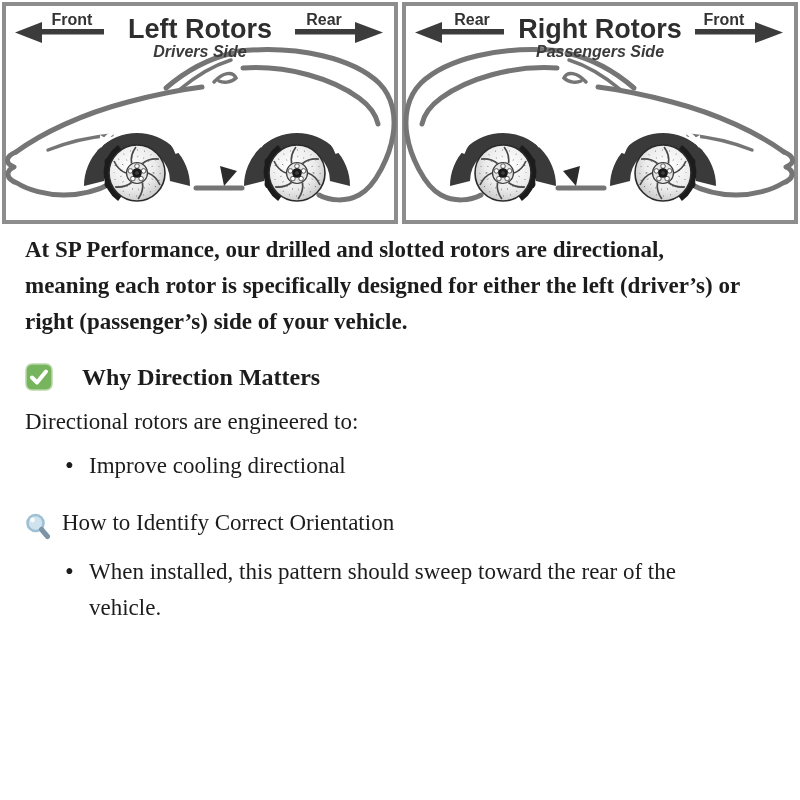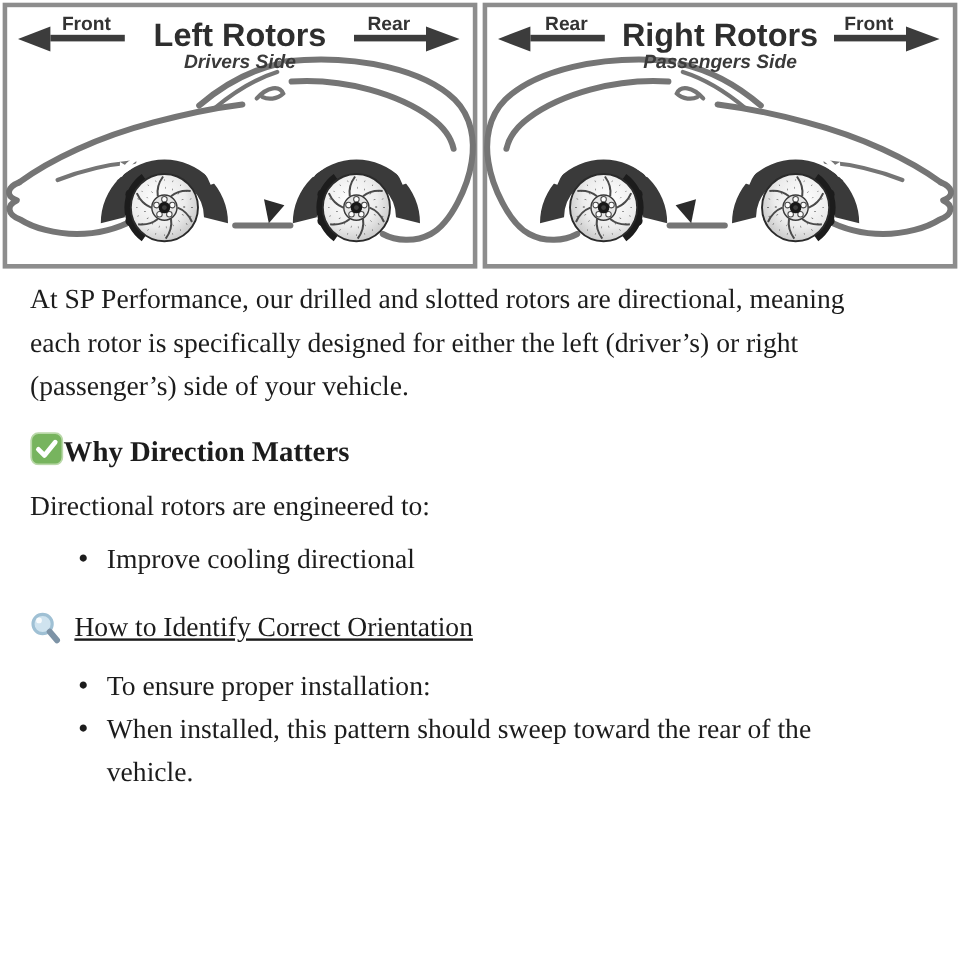--- a/index.html
+++ b/index.html
@@ -15,26 +15,26 @@
   .dir-shape{fill:#3c3c3c;}
   .carline{stroke:#757575;fill:none;stroke-width:5;stroke-linecap:round;stroke-linejoin:round;}
   .carline-thin{stroke:#757575;fill:none;stroke-width:3.5;stroke-linecap:round;}
   .rot-arc{stroke:#ffffff;stroke-width:4;fill:none;}
   .rot-head{fill:#ffffff;}
   .rot-text{font-family:"Liberation Sans",sans-serif;font-size:11px;font-weight:bold;fill:#ffffff;letter-spacing:.5px;}
 
   
   .article{padding:0 55px 6px 25px;font-size:23px;line-height:36px;}
   .article p{margin:0;}
-  .intro{margin-top:8px !important;}
+  .intro{margin-top:8px !important;font-weight:bold;}
   .lead{margin-top:10px !important;}
-  h2.sec{display:flex;align-items:flex-start;gap:0;font-size:24px;line-height:34px;
+  h2.sec{display:flex;align-items:center;gap:29px;font-size:24px;line-height:34px;
          font-weight:bold;margin:20px 0 0 0;}
-  h3.sec{display:flex;align-items:center;gap:10px;font-size:23px;line-height:34px;
-         font-weight:normal;margin:22px 0 0 0;text-decoration:underline;}
+  h3.sec{display:flex;align-items:flex-end;gap:10px;font-size:23px;line-height:34px;
+         font-weight:normal;margin:22px 0 0 0;}
   ul{list-style:none;margin:8px 0 0 0;padding:0 0 0 40px;}
   ul.ul2{margin-top:14px;}
   li{position:relative;padding-left:24px;}
   li::before{content:"\2022";position:absolute;left:0;top:0;font-size:25px;}
   .icon-box{flex:0 0 auto;display:inline-flex;}
 </style>
 </head>
 <body>
 
 <svg width="0" height="0" style="position:absolute" aria-hidden="true">
@@ -167,17 +167,16 @@
       <svg width="27" height="27" viewBox="0 0 27 27">
         <circle cx="10.5" cy="10" r="8" stroke="#9fc0d4" stroke-width="2.6" fill="#cfe3ef"></circle>
         <circle cx="7.5" cy="7" r="2.4" fill="#ffffff" opacity="0.85"></circle>
         <line x1="16.5" y1="16.5" x2="22.5" y2="23.5" stroke-width="5" stroke-linecap="round" stroke="#7d93a6"></line>
       </svg>
     </span>
     <span>How to Identify Correct Orientation</span>
   </h3>
 
   <ul class="ul2">
-    <li><span>To ensure proper installation:</span></li>
     <li><span>When installed, this pattern should sweep toward the rear of the vehicle.</span></li>
   </ul>
 
 </div>
 
 </body></html>

